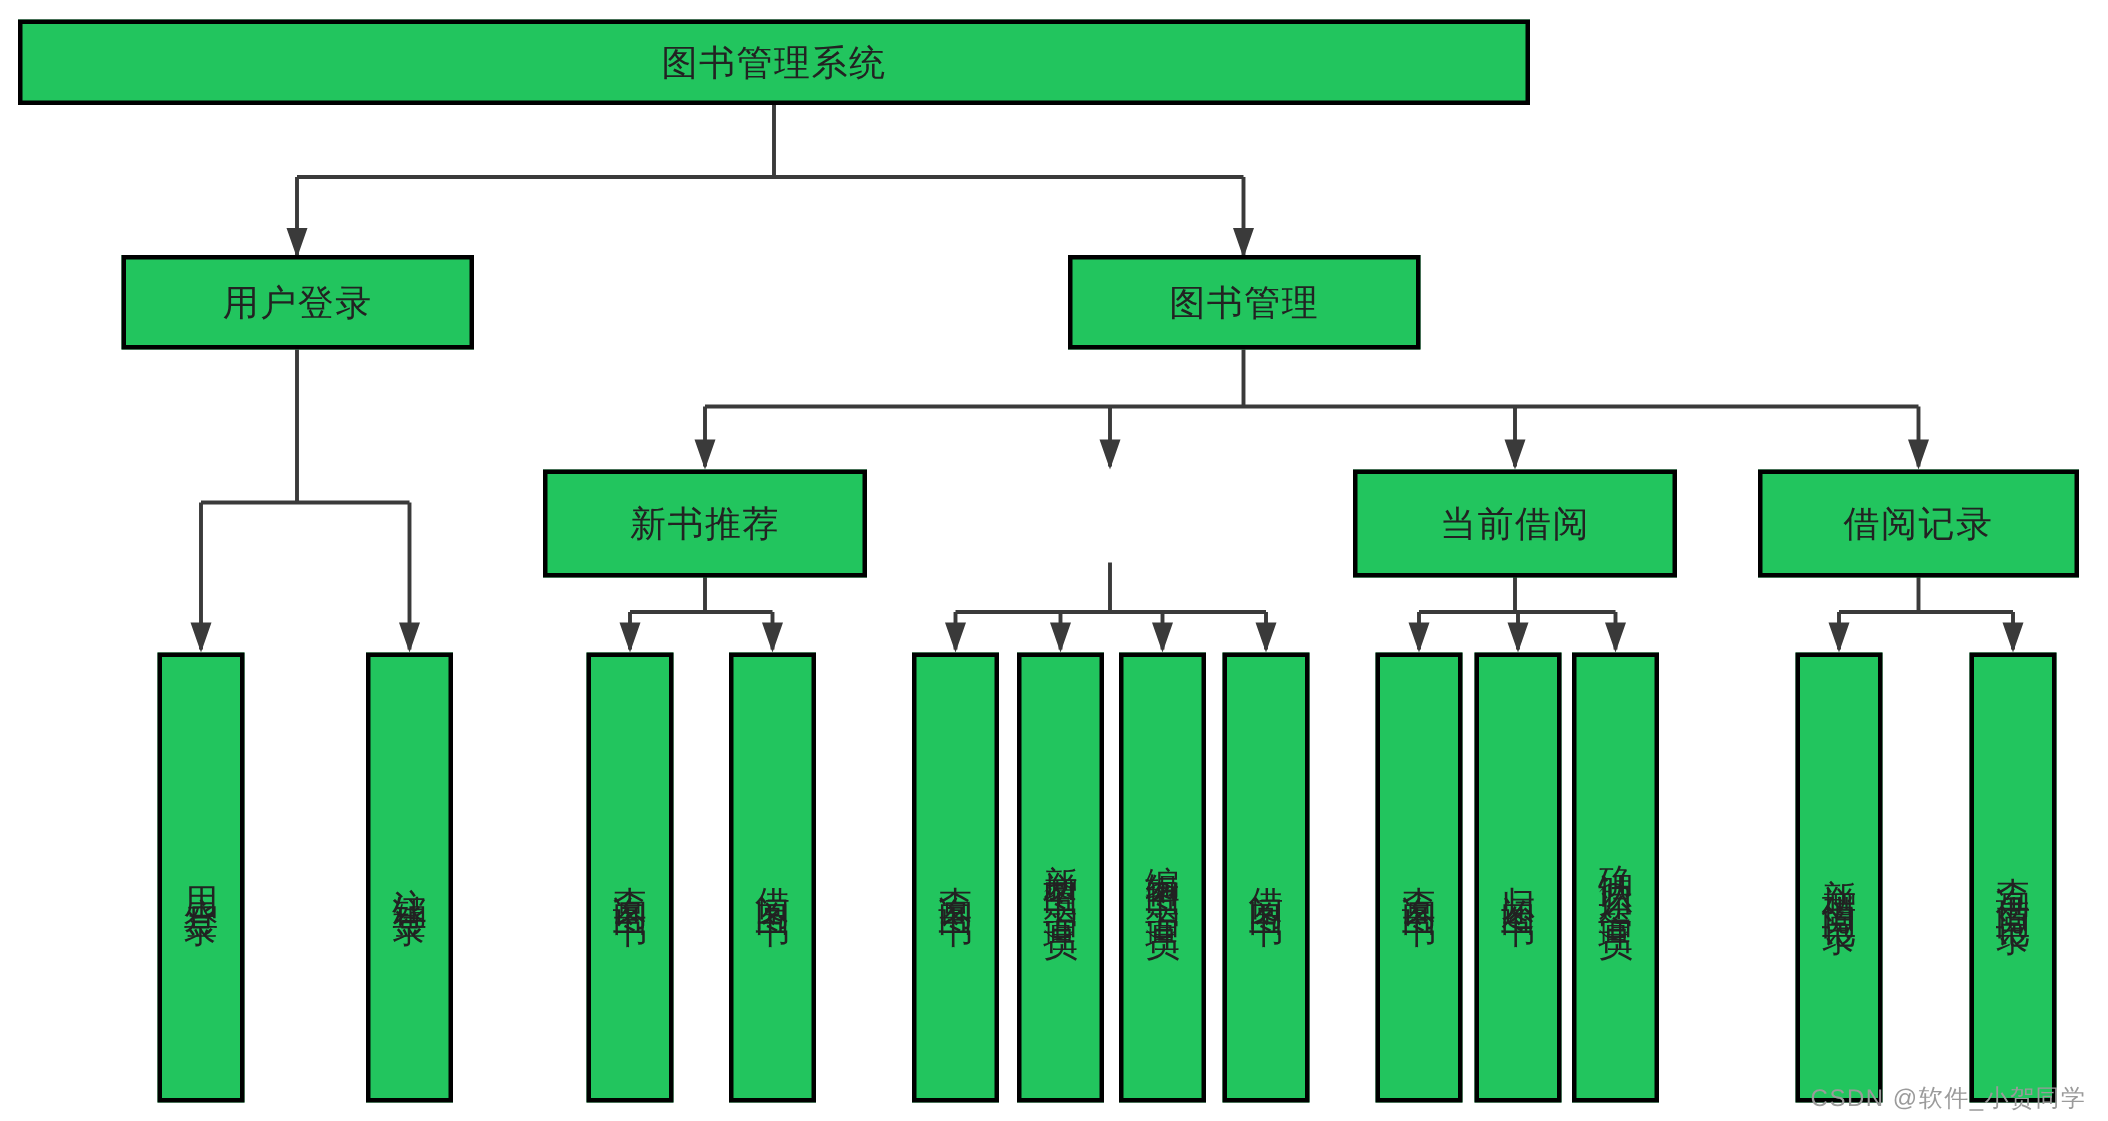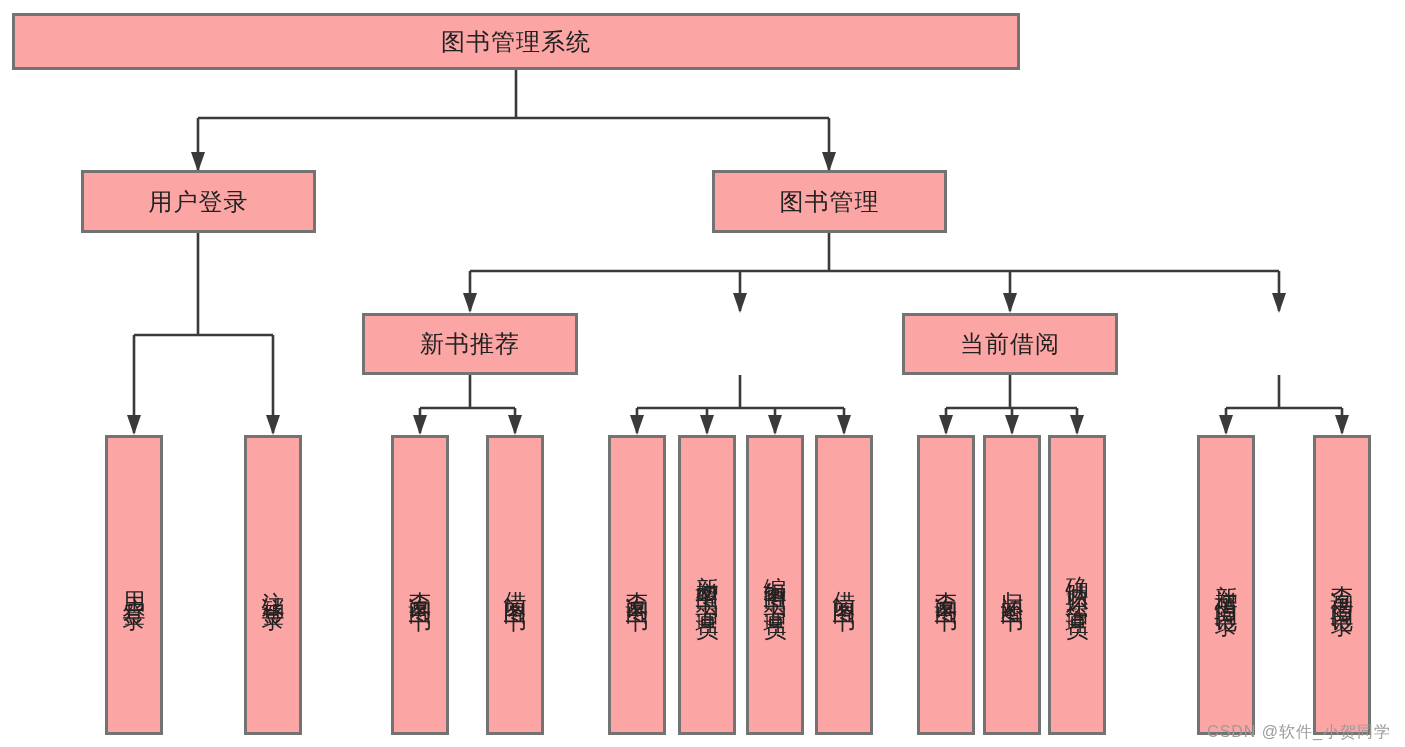--- a/index.html
+++ b/index.html
@@ -13,34 +13,34 @@
   }
   .wires {
     position: absolute;
     left: 0; top: 0;
     width: 1405px; height: 747px;
     pointer-events: none;
   }
   .node {
     position: absolute;
     box-sizing: border-box;
-    border: 3px solid #737373;
-    background: #fca5a5;
+    border: 3px solid #000000;
+    background: #22c55e;
     color: #222222;
     display: flex;
     align-items: center;
     justify-content: center;
     font-size: 24px;
     letter-spacing: 1px;
     white-space: nowrap;
   }
   .node.root   { left: 12px;  top: 13px;  width: 1008px; height: 57px; }
   .node.lv2a   { left: 81px;  top: 170px; width: 235px;  height: 63px; }
   .node.lv2b   { left: 712px; top: 170px; width: 235px;  height: 63px; }
-  .node.lv3    { top: 313px;  width: 216px; height: 62px; font-family: Liberation Mono, monospace; }
+  .node.lv3    { top: 313px;  width: 216px; height: 72px; font-family: Liberation Mono, monospace; }
   .node.lv3a   { left: 362px; }
   .node.lv3b   { left: 632px; }
   .node.lv3c   { left: 902px; }
   .node.lv3d   { left: 1172px; width: 214px; }
   .node.leaf {
     top: 435px;
     width: 58px;
     height: 300px;
     writing-mode: vertical-rl;
     text-orientation: mixed;
@@ -94,20 +94,21 @@
       M1219,415 L1233,415 L1226,435 Z  M1335,415 L1349,415 L1342,435 Z"></path>
   </svg>
 
   <div class="node root">图书管理系统</div>
 
   <div class="node lv2a">用户登录</div>
   <div class="node lv2b">图书管理</div>
 
   <div class="node lv3 lv3a">新书推荐</div>
   <div class="node lv3 lv3c">当前借阅</div>
+  <div class="node lv3 lv3d">借阅记录</div>
 
   <div class="node leaf" style="left:105px">用户登录</div>
   <div class="node leaf" style="left:244px">注销登录</div>
 
   <div class="node leaf" style="left:391px">查询图书</div>
   <div class="node leaf" style="left:486px">借阅图书</div>
 
   <div class="node leaf" style="left:608px">查询图书</div>
   <div class="node leaf" style="left:678px">新增图书（管理员）</div>
   <div class="node leaf" style="left:746px">编辑图书（管理员）</div>

